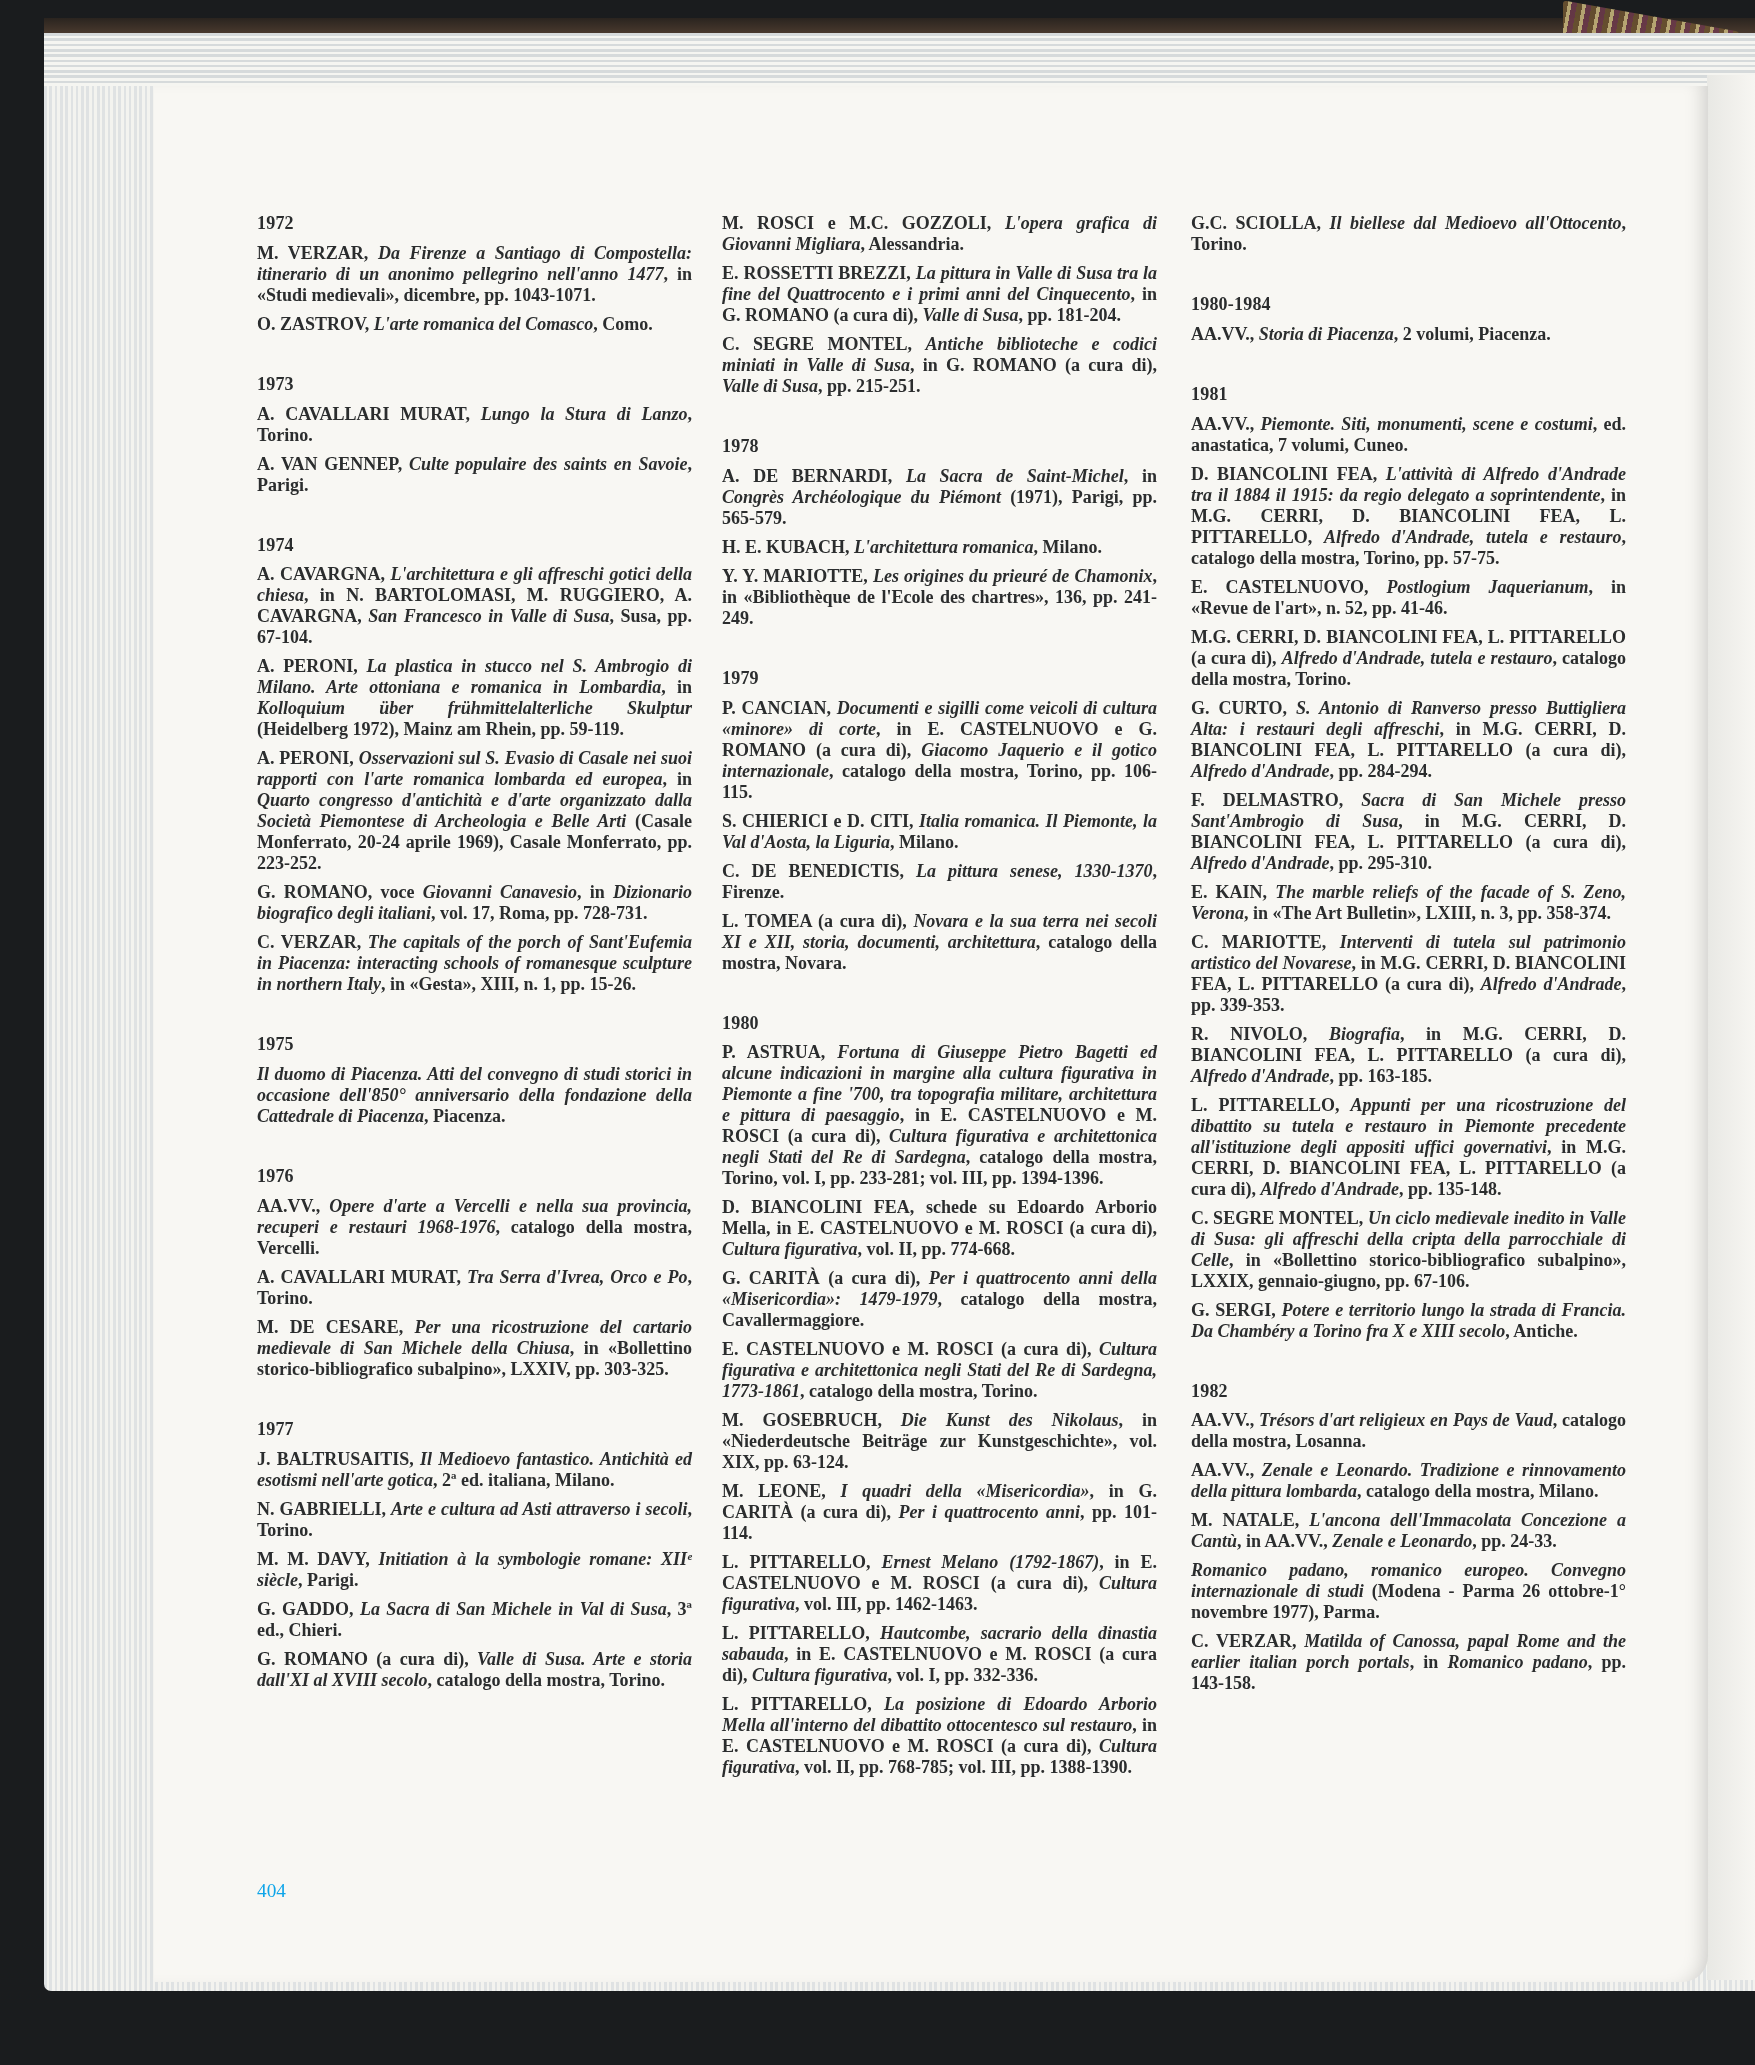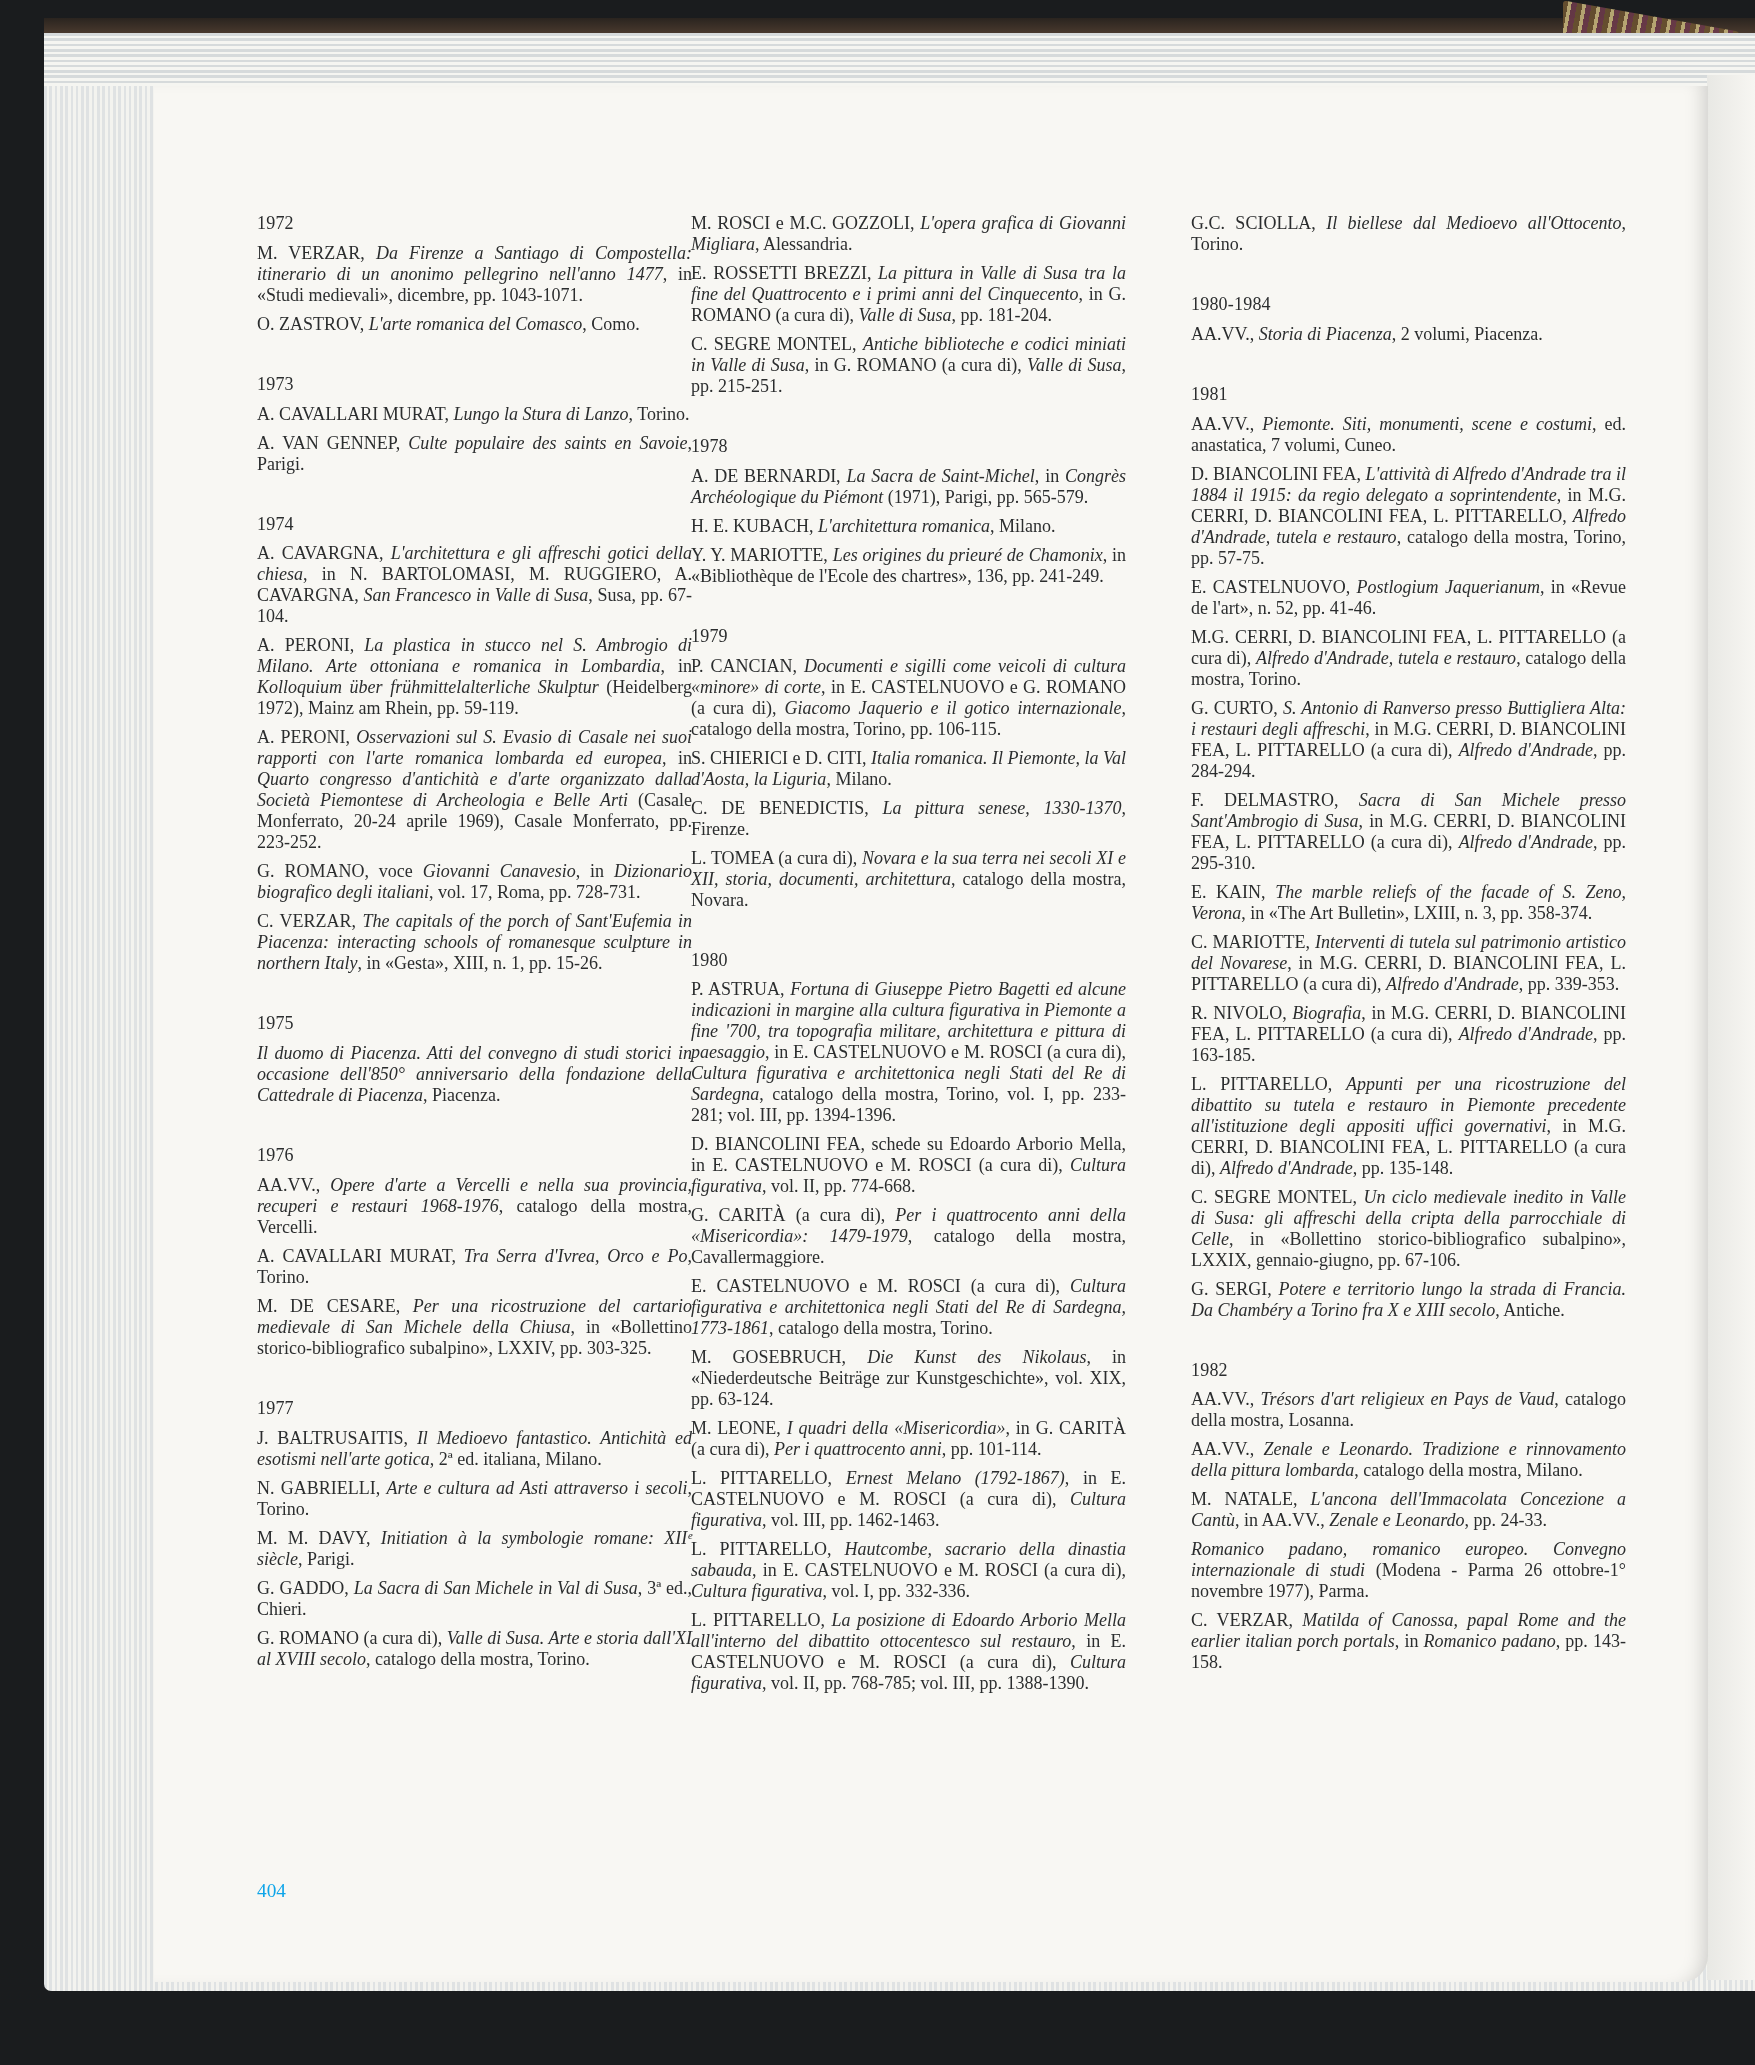--- a/index.html
+++ b/index.html
@@ -34,26 +34,26 @@
   }
   .right-page {
     position: absolute; left: 1707px; top: 75px; width: 48px; height: 1905px;
     background: linear-gradient(90deg, #e8e8e4, #f7f6f2);
   }
   .column {
     position: absolute; top: 213px; width: 435px;
     color: #2b2d2e; font-size: 18px; line-height: 21px;
   }
   .col-1 { left: 257px; }
-  .col-2 { left: 691px; }
+  .col-2 { left: 722px; }
   .col-3 { left: 1191px; }
   .year {
     margin: 0 0 8.8px 0; font-size: 18px; letter-spacing: 0.2px;
   }
-  .section { margin-bottom: 39px; }
+  .section { margin-bottom: 39px; font-weight: bold; }
   .entry {
     margin: 0 0 8px 0; text-align: justify; hyphens: manual;
   }
   .entry i { font-style: italic; }
   .page-number {
     position: absolute; left: 257px; top: 1880px;
     font-size: 19.3px; color: #0ea5e9;
   }
 </style>
 </head>

